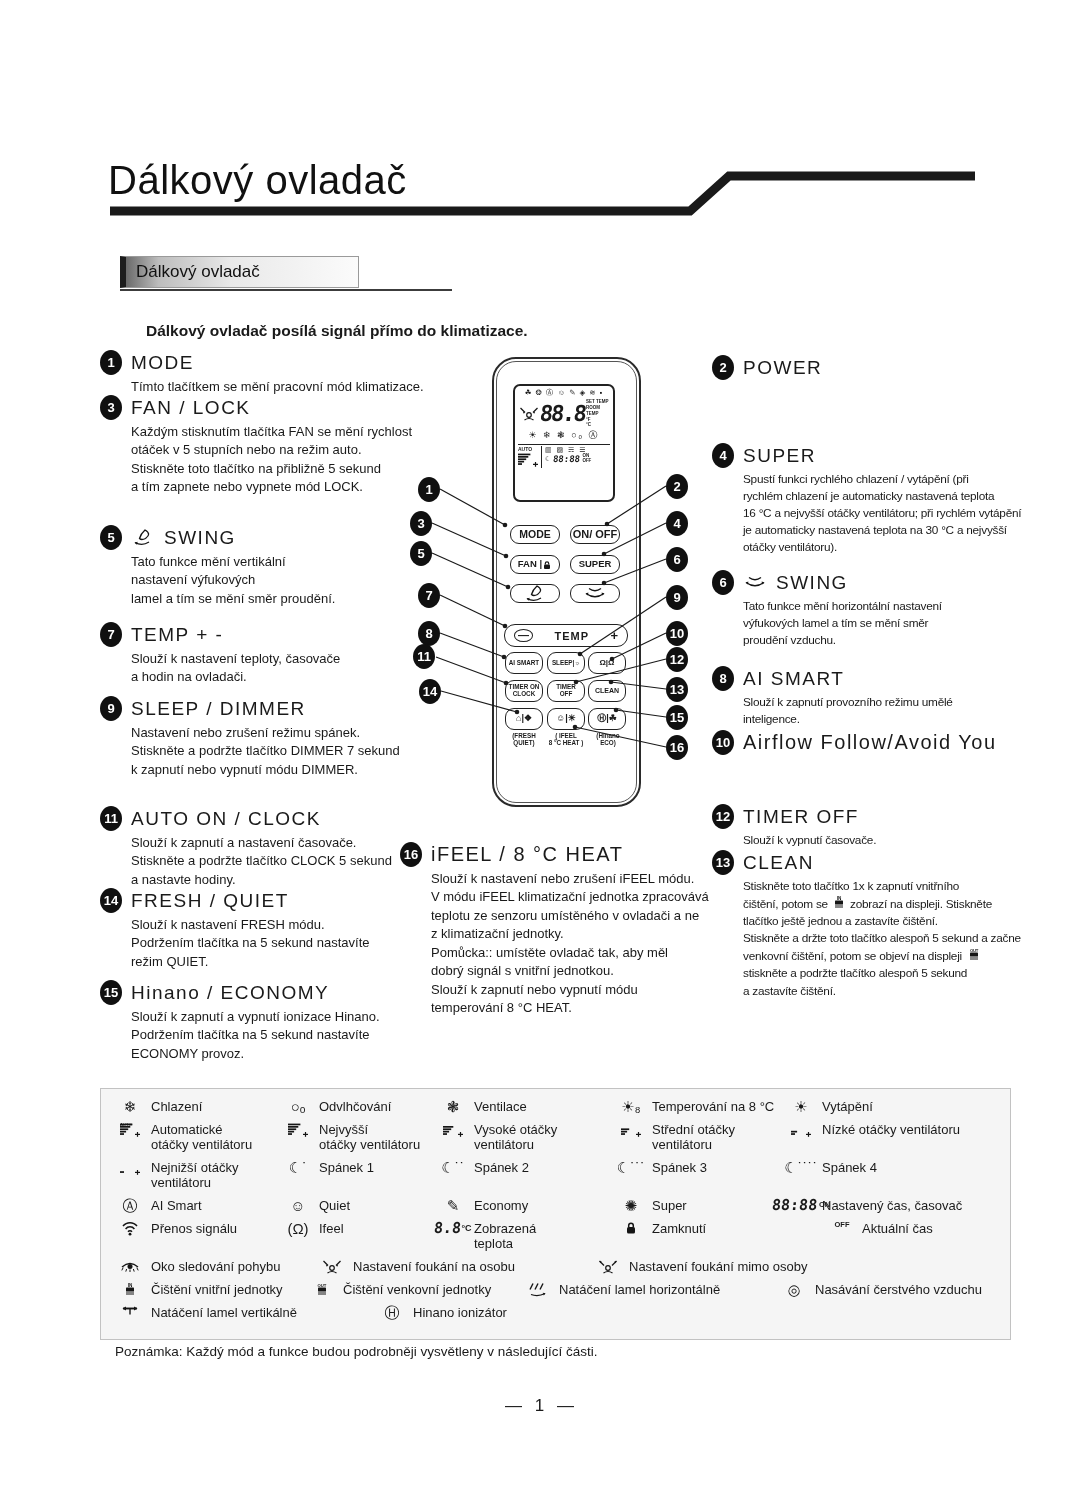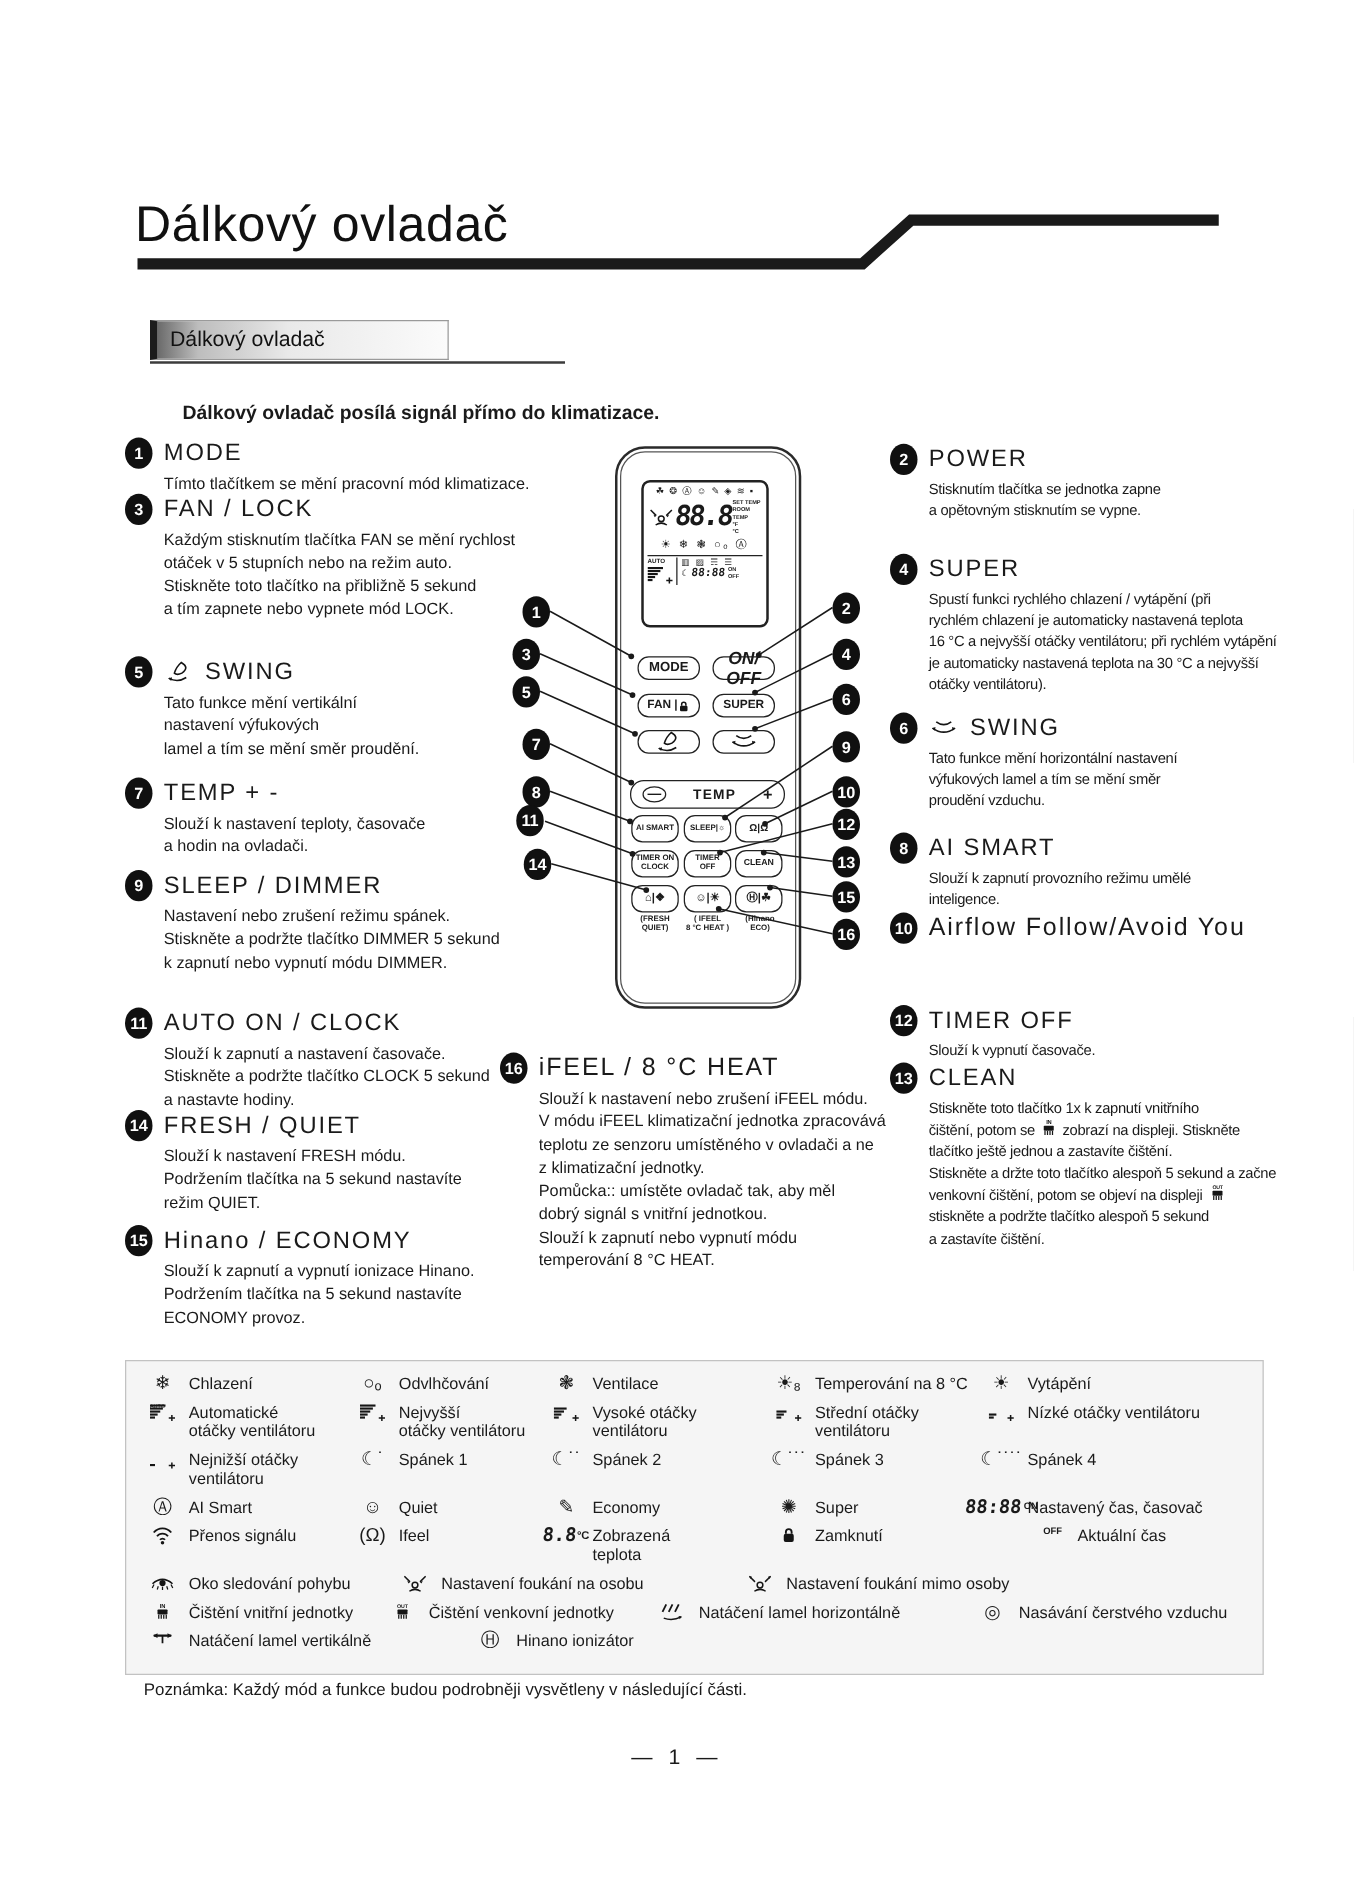--- a/index.html
+++ b/index.html
@@ -134,21 +134,21 @@
         </div>
     <div class="itm-desc">Slouží k nastavení teploty, časovače
 a hodin na ovladači.</div>
       </div>
       <div class="item" style="left: 100px; top: 696px; width: 340px;">
         <div class="itm-head">
       <span class="bub">9</span>
       <span class="itm-title">SLEEP / DIMMER</span>
         </div>
     <div class="itm-desc">Nastavení nebo zrušení režimu spánek.
-Stiskněte a podržte tlačítko DIMMER 5 sekund
+Stiskněte a podržte tlačítko DIMMER 7 sekund
 k zapnutí nebo vypnutí módu DIMMER.</div>
       </div>
       <div class="item" style="left: 100px; top: 806px; width: 340px;">
         <div class="itm-head">
       <span class="bub">11</span>
       <span class="itm-title">AUTO ON / CLOCK</span>
         </div>
     <div class="itm-desc">Slouží k zapnutí a nastavení časovače.
 Stiskněte a podržte tlačítko CLOCK 5 sekund
 a nastavte hodiny.</div>
@@ -169,22 +169,20 @@
         </div>
     <div class="itm-desc">Slouží k zapnutí a vypnutí ionizace Hinano.
 Podržením tlačítka na 5 sekund nastavíte
 ECONOMY provoz.</div>
       </div>
       <div class="item" style="left: 712px; top: 355px; width: 310px;">
         <div class="itm-head">
       <span class="bub">2</span>
       <span class="itm-title">POWER</span>
         </div>
-    <div class="itm-desc dsc-sm">Stisknutím tlačítka se jednotka zapne
-a opětovným stisknutím se vypne.</div>
       </div>
       <div class="item" style="left: 712px; top: 443px; width: 310px;">
         <div class="itm-head">
       <span class="bub">4</span>
       <span class="itm-title">SUPER</span>
         </div>
     <div class="itm-desc dsc-sm">Spustí funkci rychlého chlazení / vytápění (při
 rychlém chlazení je automaticky nastavená teplota
 16 °C a nejvyšší otáčky ventilátoru; při rychlém vytápění
 je automaticky nastavená teplota na 30 °C a nejvyšší
@@ -323,21 +321,21 @@
             <span class="onoff">
               <span>ON</span>
               <span>OFF</span>
             </span>
           </span>
         </span>
       </div>
     </div>
 
     <div class="rbtn lg" style="left:16px;top:166px;width:50px;height:19px;"><span>MODE</span></div>
-    <div class="rbtn lg" style="left:76px;top:166px;width:50px;height:19px;font-size:14px;font-style:italic;"><span>ON/ OFF</span></div>
+    <div class="rbtn lg" style="left:76px;top:166px;width:50px;height:19px;font-size:11px;"><span>ON/ OFF</span></div>
     <div class="rbtn lg" style="left:16px;top:196px;width:50px;height:19px;font-size:9.5px;">
       <span>FAN |</span>
       <span id="fan-lock-ic"><svg width="10" height="10" viewBox="0 0 10 10" style="display:block">
             <rect x="2" y="4.5" width="6" height="4.5" rx="1" fill="#151515"></rect>
             <path d="M3.3 4.5 V3.5 A1.7 1.7 0 0 1 6.7 3.5 V4.5" fill="none" stroke="#151515" stroke-width="1.2"></path>
           </svg></span>
     </div>
     <div class="rbtn lg" style="left:76px;top:196px;width:50px;height:19px;font-size:9.5px;"><span>SUPER</span></div>
     <div class="rbtn ic" style="left:16px;top:225px;width:50px;height:19px;"><span id="swv-ic"><svg width="24" height="19" viewBox="0 0 24 19" style="display:block">
             <path d="M14 2 Q21 6 14.5 10.5 Q10.5 12.5 8.5 10.5 Q10 5.5 14 2 Z" fill="none" stroke="#151515" stroke-width="1.3"></path>

